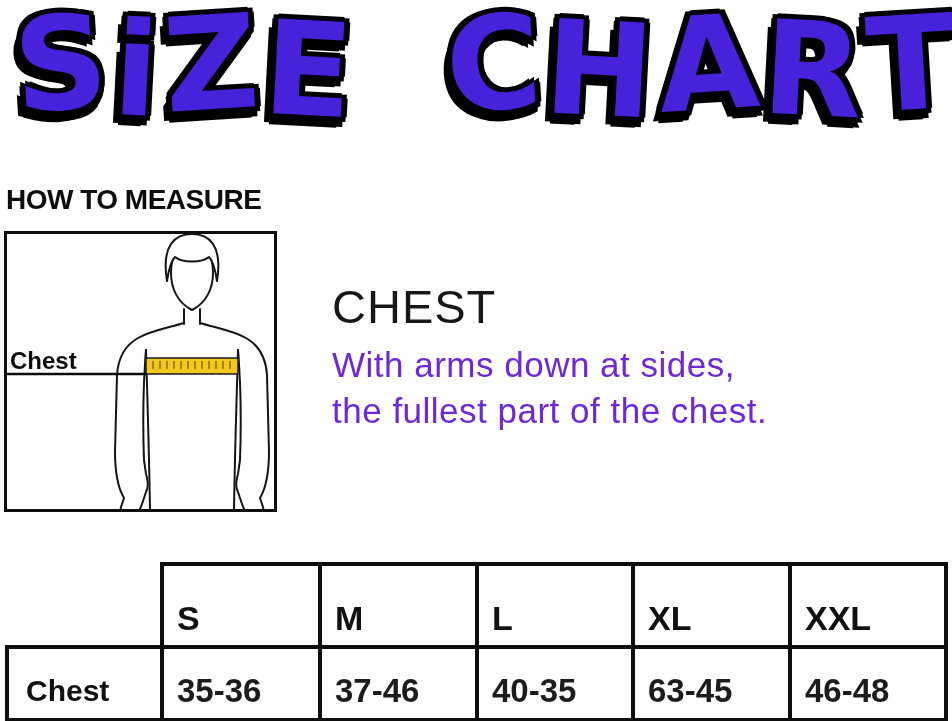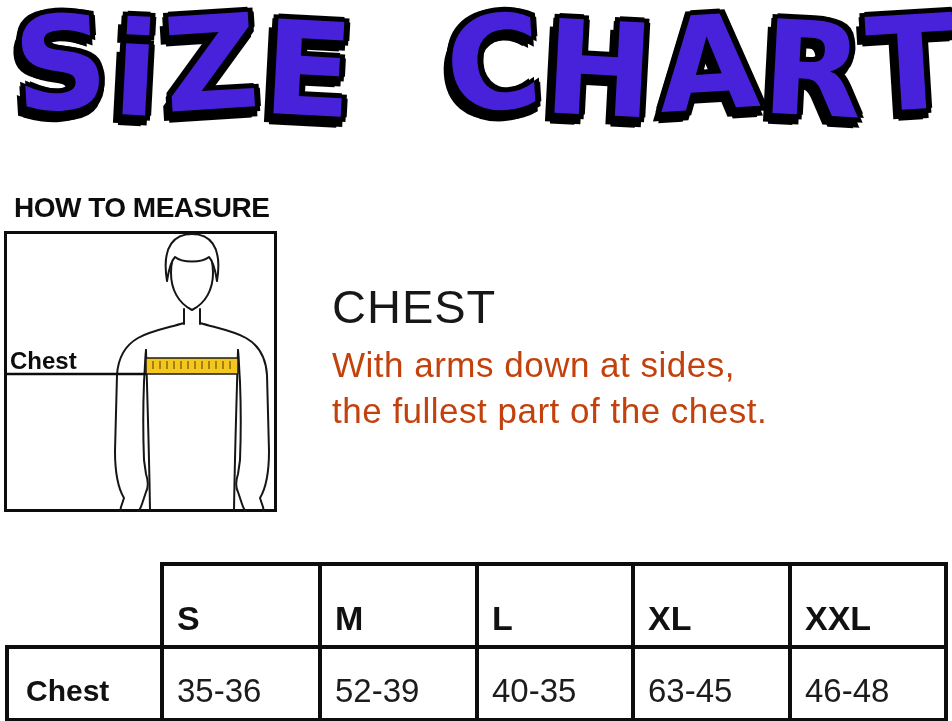--- a/index.html
+++ b/index.html
@@ -32,46 +32,46 @@
       -5px -4px 0 #000, 5px -4px 0 #000, -5px 5px 0 #000, 5px 5px 0 #000,
       -6px 0 0 #000, 6px 0 0 #000, 0 -5px 0 #000, 0 6px 0 #000,
       -9px 9px 0 #000, -4px 11px 0 #000, 2px 10px 0 #000;
   }
   .w2 .tl{margin-right:4px;}
   .tl:nth-child(odd){transform:rotate(-3.5deg) translateY(-2px);}
   .tl:nth-child(even){transform:rotate(3deg) translateY(4px);}
 
   
   .howto{
-    position:absolute;left:6px;top:184px;margin:8px;
+    position:absolute;left:6px;top:184px;margin:0;
     font-size:28px;font-weight:bold;letter-spacing:-0.5px;color:#0d0d0d;
   }
 
   
   .diagram{position:absolute;left:4px;top:231px;}
   .diagram text{
     font-family:"Liberation Sans","DejaVu Sans",sans-serif;
     font-weight:bold;font-size:24px;fill:#0d0d0d;
   }
 
   
   .instructions{position:absolute;left:332px;top:280px;}
   .chest-h{font-size:47px;line-height:54px;letter-spacing:1px;color:#171717;margin-bottom:8px;}
-  .iline{font-size:35px;line-height:46px;letter-spacing:0.5px;color:#c2410c;}
+  .iline{font-size:35px;line-height:46px;letter-spacing:0.5px;color:#6d28d9;}
 
   
   table.sizes{
     position:absolute;left:5px;top:562px;
     border-collapse:collapse;table-layout:fixed;width:943px;
   }
   table.sizes th,table.sizes td{
     border:4px solid #0d0d0d;
     text-align:left;vertical-align:bottom;
     padding:0 0 8px 13px;
-    font-weight:normal;
+    font-weight:bold;
   }
   table.sizes td.corner{border:none;background:#fff;}
   tr.hr{height:83px;}
   tr.hr th{font-weight:bold;font-size:34px;padding-bottom:7px;}
   tr.dr{height:73px;}
   tr.dr th{font-weight:bold;font-size:30px;padding-left:17px;padding-bottom:10px;}
   tr.dr td{font-size:33px;color:#1c1c1c;}
 </style>
 </head>
 <body>
@@ -125,21 +125,21 @@
         <td class="corner"></td>
         <th>S</th>
         <th>M</th>
         <th>L</th>
         <th>XL</th>
         <th>XXL</th>
       </tr>
       <tr class="dr">
         <th>Chest</th>
         <td>35-36</td>
-        <td>52-39</td>
+        <td>37-46</td>
         <td>40-35</td>
         <td>63-45</td>
         <td>46-48</td>
       </tr>
     </tbody>
   </table>
 
 </div>
 
 </body></html>

